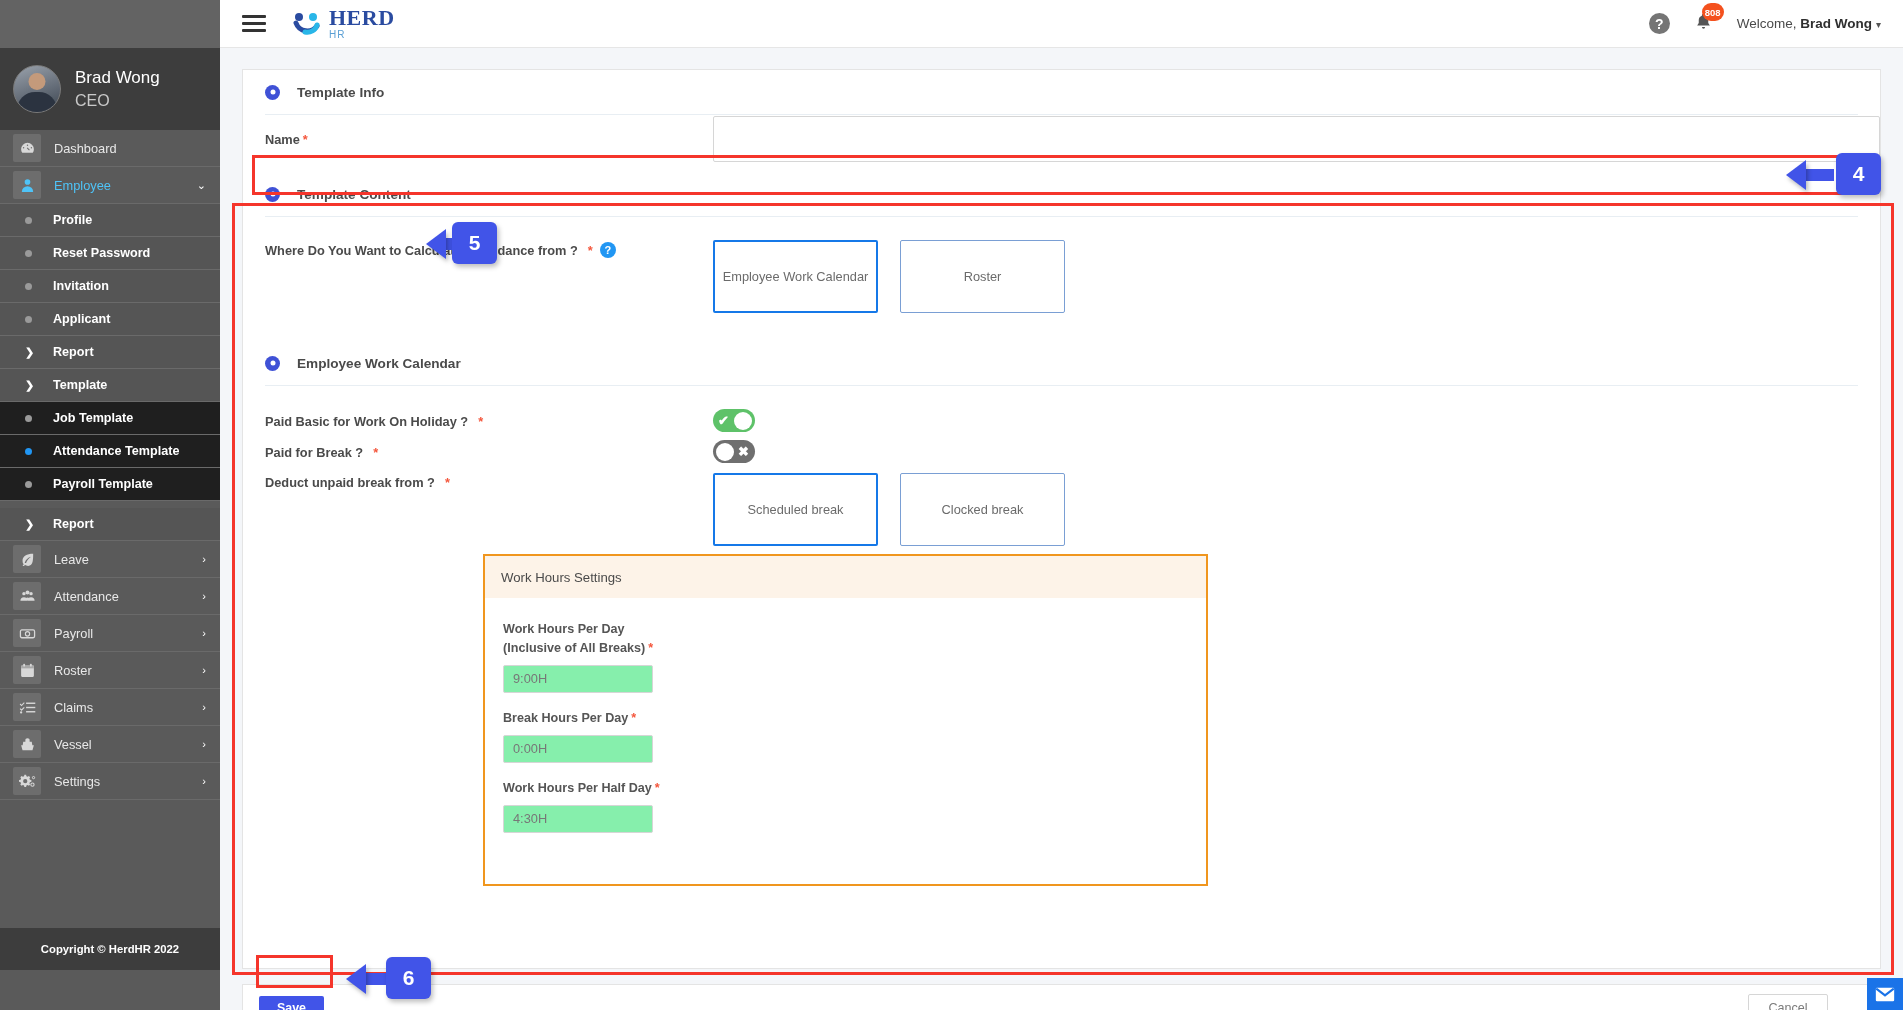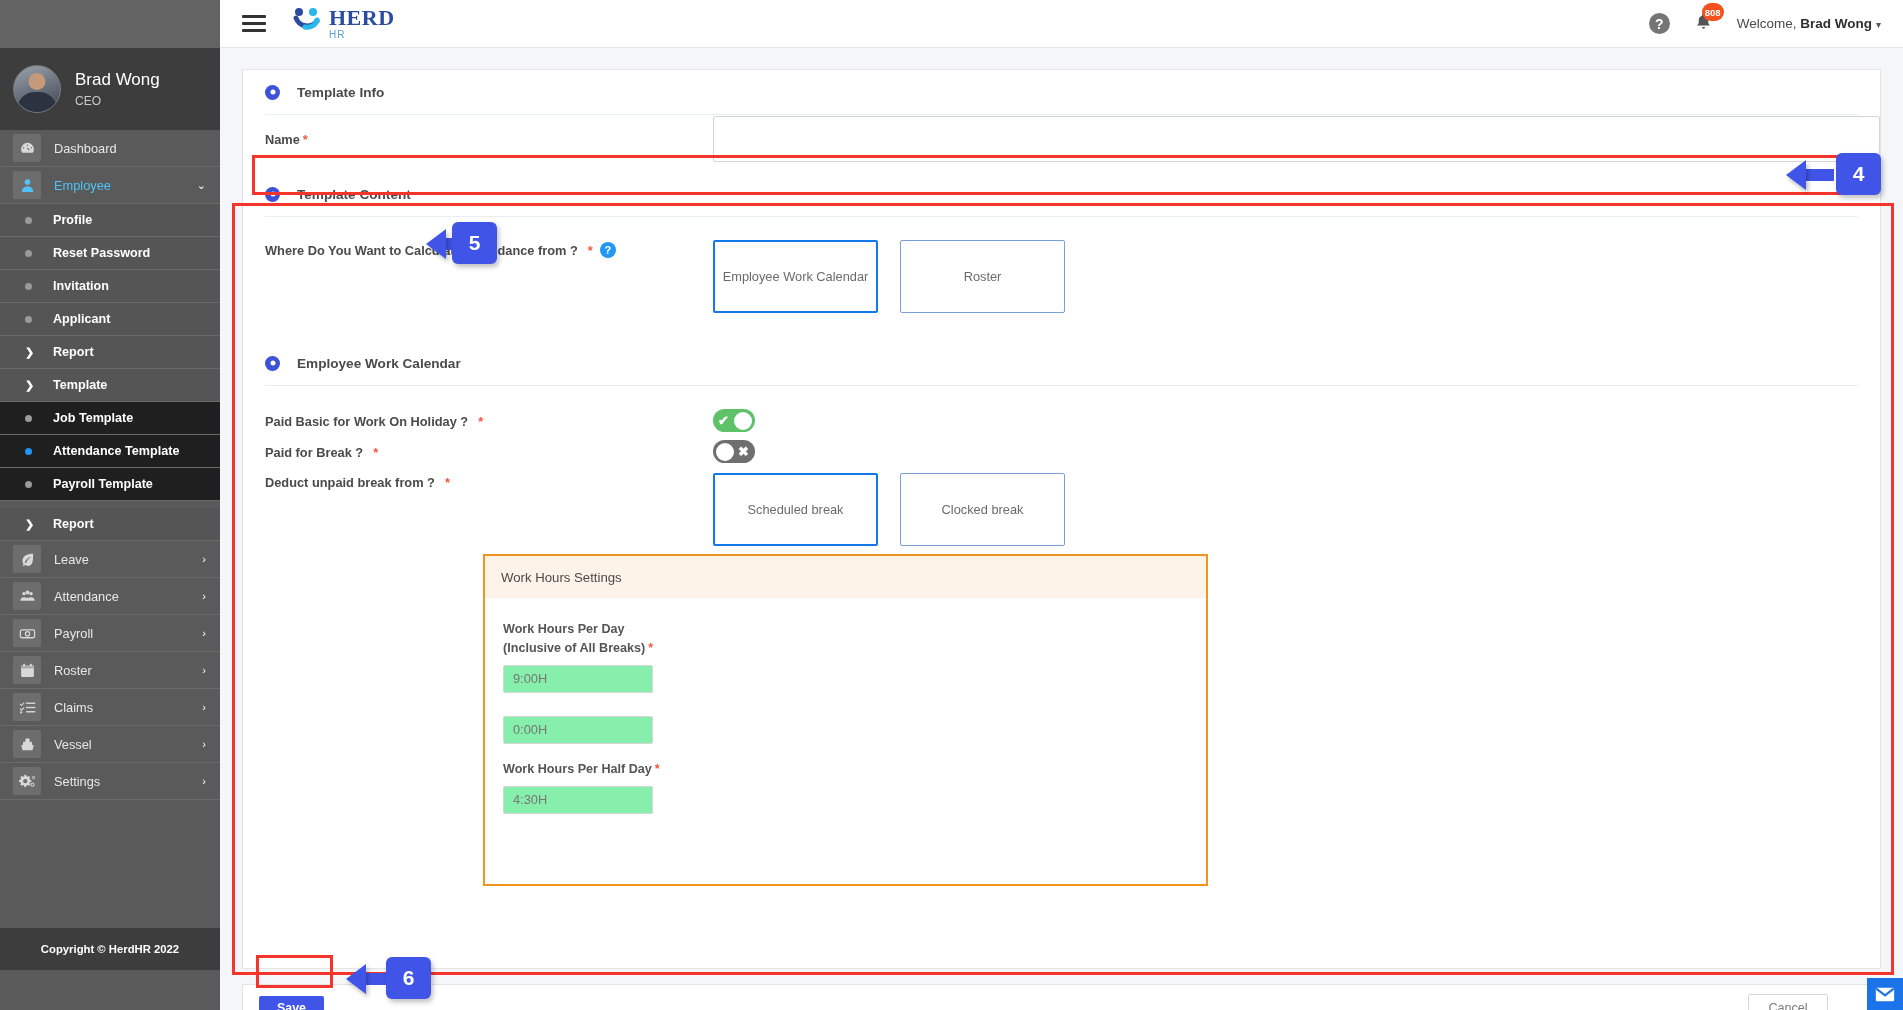--- a/index.html
+++ b/index.html
@@ -33,21 +33,21 @@
     content: ""; position: absolute; left: 50%; top: 7px;
     width: 17px; height: 17px; border-radius: 50%;
     background: #c49a7b; transform: translateX(-50%);
   }
   .avatar::after {
     content: ""; position: absolute; left: 50%; bottom: -8px;
     width: 40px; height: 28px; border-radius: 18px 18px 0 0;
     background: #2b3340; transform: translateX(-50%);
   }
   .sb-name { font-size: 17px; color: #ffffff; line-height: 1.2; }
-  .sb-role { font-size: 12px; color: #c9c9c9; margin-top: 3px; }
+  .sb-role { font-size: 16px; color: #c9c9c9; margin-top: 3px; }
 
   .sb-item {
     display: flex; align-items: center;
     height: 37px; padding-left: 13px;
     color: #e8e8e8; font-size: 12.8px;
     border-bottom: 1px solid #6a6a6a;
     cursor: pointer; position: relative;
   }
   .sb-item .tile {
     width: 28px; height: 28px; flex: none;
@@ -92,21 +92,21 @@
 
   
   .header {
     position: absolute; left: 220px; top: 0;
     width: 1683px; height: 48px; background: #ffffff;
     display: flex; align-items: center;
     border-bottom: 1px solid #e6e6e6;
   }
   .hamburger { margin-left: 22px; cursor: pointer; display: flex; flex-direction: column; gap: 4px; }
   .hamburger span { display: block; width: 24px; height: 3px; background: #333; border-radius: 1px; }
-  .logo { margin-left: 26px; display: flex; gap: 7px; }
+  .logo { margin-left: 26px; display: flex; align-items: flex-end; gap: 7px; }
   .logo-text { line-height: 1; }
   .logo-main { font-family: "Liberation Serif", serif; font-size: 22px; font-weight: bold; color: #2a4ba0; letter-spacing: 0.5px; }
   .logo-sub { font-size: 10px; color: #5a9fd4; letter-spacing: 1px; margin-top: 1px; }
   .hdr-right { margin-left: auto; display: flex; align-items: center; gap: 24px; padding-right: 22px; }
   .help-ic {
     width: 21px; height: 21px; border-radius: 50%;
     background: #757575; color: #fff;
     font-size: 14px; font-weight: bold;
     display: flex; align-items: center; justify-content: center; cursor: pointer;
   }
@@ -549,20 +549,23 @@
         <div class="whs-head">Work Hours Settings</div>
         <div class="whs-body">
           <div>
             <div class="whs-lbl">
               <span>Work Hours Per Day</span><br>
               <span>(Inclusive of All Breaks)</span><span class="req">*</span>
             </div>
             <input class="whs-inp" type="text" value="9:00H" style="">
           </div>
           <div>
+            <div class="whs-lbl">
+              <span>Break Hours Per Day</span><span class="req">*</span>
+            </div>
             <input class="whs-inp" type="text" value="0:00H" style="">
           </div>
           <div>
             <div class="whs-lbl">
               <span>Work Hours Per Half Day</span><span class="req">*</span>
             </div>
             <input class="whs-inp" type="text" value="4:30H" style="">
           </div>
         </div>
       </div>

